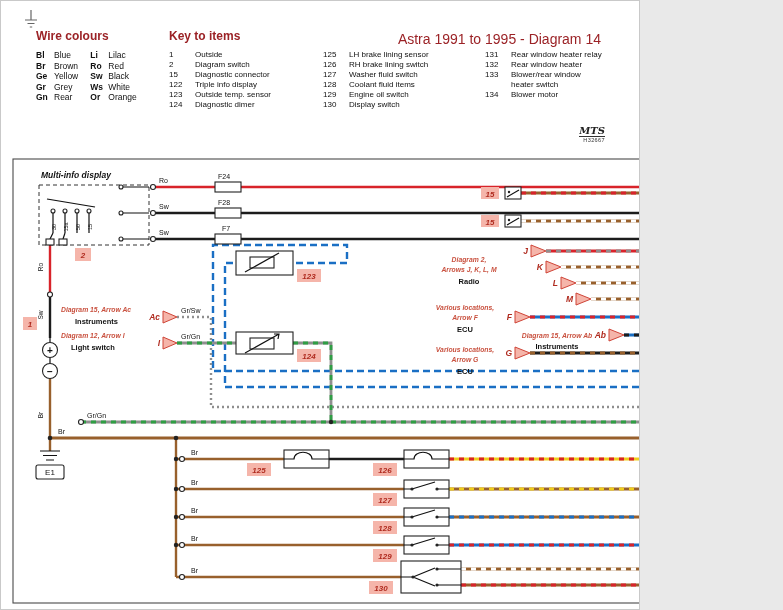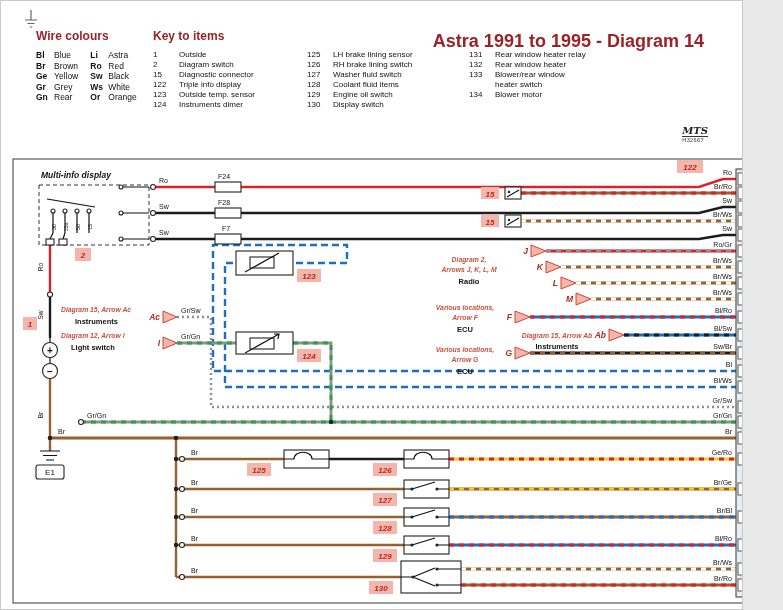--- a/index.html
+++ b/index.html
@@ -1,29 +1,29 @@
 <!DOCTYPE html>
 <html><head>
 <meta charset="utf-8">
 <style>
 *{margin:0;padding:0;box-sizing:border-box}
 body{background:#e9e9e9;font-family:"Liberation Sans",sans-serif}
-.page{position:relative;width:743px;height:610px;background:#fff;border:1px solid #c9c9c9;overflow:hidden}
+.page{position:relative;width:640px;height:610px;background:#fff;border:1px solid #c9c9c9;overflow:hidden}
 .heading{font-size:12px;font-weight:bold;color:#9b2226;margin-bottom:7px}
 .wire-colours{position:absolute;left:35px;top:28px}
 .wc-cols{display:flex;gap:12px}
 .wc-row{display:flex;font-size:8.5px;line-height:10.5px;color:#111}
 .abbr{width:18px;font-weight:bold}
-.key-items{position:absolute;left:152px;top:28px}
+.key-items{position:absolute;left:168px;top:28px}
 .ki-cols{display:flex}
 .ki-col{margin-right:12px}
 .ki-c1{width:142px}.ki-c2{width:150px}.ki-c3{width:118px}
 .ki-row{display:grid;grid-template-columns:26px 1fr;font-size:8px;line-height:10px;color:#111}
-.title{position:absolute;right:38px;top:30px;font-size:18px;font-weight:bold;color:#9b2226}
-.mts{position:absolute;right:34px;top:124px;text-align:left}
+.title{position:absolute;right:38px;top:30px;font-size:14px;font-weight:normal;color:#9b2226}
+.mts{position:absolute;right:34px;top:124px;text-align:right}
 .mts-main{font-family:"DejaVu Serif",serif;font-style:italic;font-weight:bold;font-size:10px;border-bottom:1px solid #333;color:#222}
 .mts-sub{font-size:5.5px;color:#333;letter-spacing:.4px}
 svg.diagram{position:absolute;left:0;top:0}
 svg text{font-family:"Liberation Sans",sans-serif}
 .wl{font-size:7px;fill:#111}
 .pin-num{font-size:6.3px;fill:#111;text-anchor:middle}
 .pinbox{fill:#fff;stroke:#333;stroke-width:.8}
 .tag{fill:#f5b5aa}
 .tag-t{font-size:8px;font-weight:bold;font-style:italic;fill:#b02c20;text-anchor:middle}
 .ann{font-size:6.8px;font-style:italic;font-weight:bold;fill:#c9513f}
@@ -65,21 +65,21 @@
             <span>Grey</span>
           </div>
         <div class="wc-row">
             <span class="abbr">Gn</span>
             <span>Rear</span>
           </div>
       </div>
       <div>
         <div class="wc-row">
             <span class="abbr">Li</span>
-            <span>Astra</span>
+            <span>Lilac</span>
           </div>
         <div class="wc-row">
             <span class="abbr">Ro</span>
             <span>Red</span>
           </div>
         <div class="wc-row">
             <span class="abbr">Sw</span>
             <span>Black</span>
           </div>
         <div class="wc-row">
@@ -113,21 +113,21 @@
         <div class="ki-row">
             <span>122</span>
             <span>Triple info display</span>
           </div>
         <div class="ki-row">
             <span>123</span>
             <span>Outside temp. sensor</span>
           </div>
         <div class="ki-row">
             <span>124</span>
-            <span>Instruments dimer</span>
+            <span>Diagnostic dimer</span>
           </div>
       </div>
       <div class="ki-col ki-c2">
         <div class="ki-row">
             <span>125</span>
             <span>LH brake lining sensor</span>
           </div>
         <div class="ki-row">
             <span>126</span>
             <span>RH brake lining switch</span>

